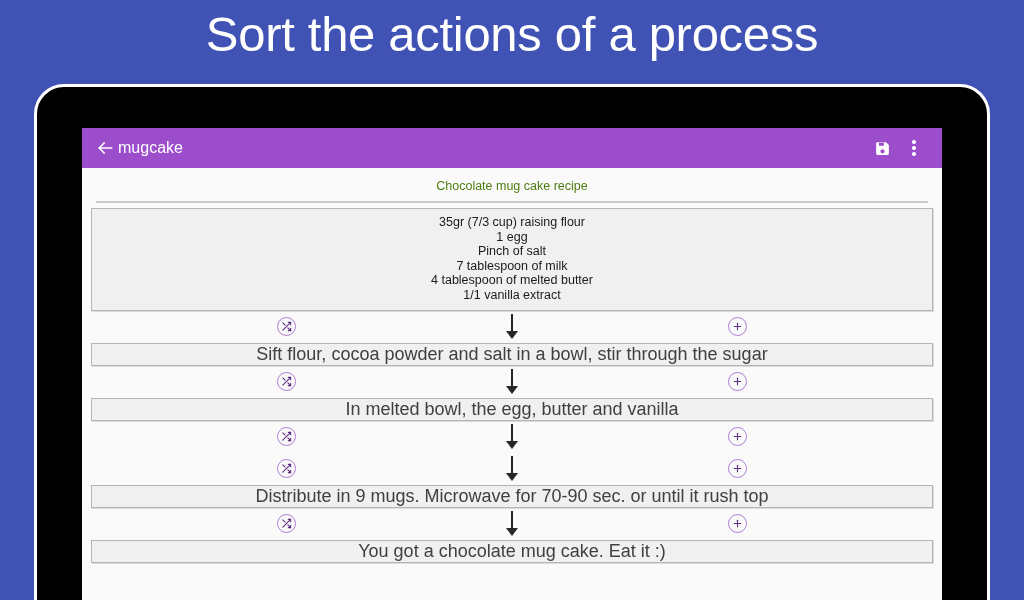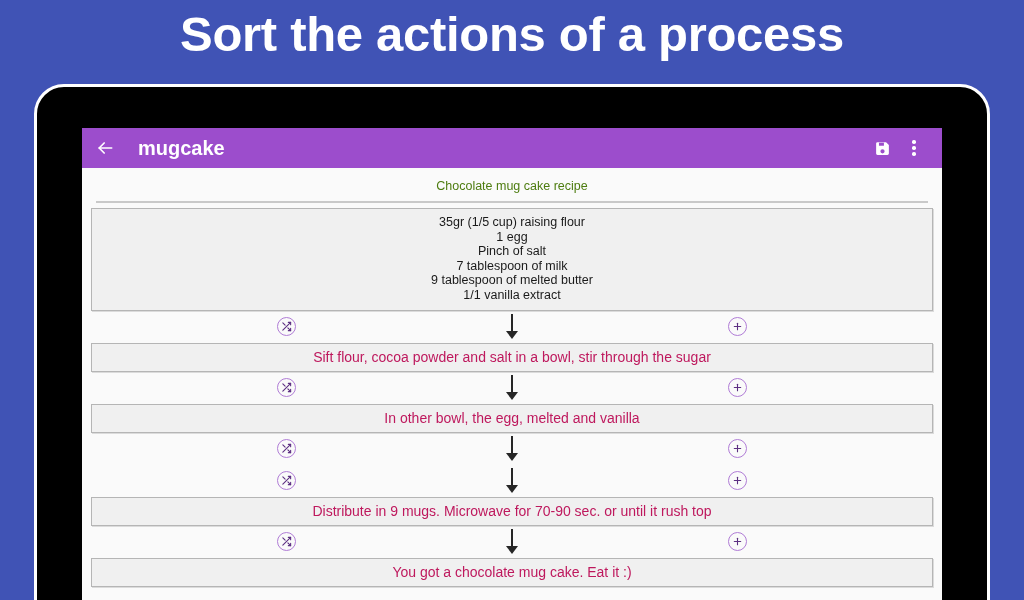--- a/index.html
+++ b/index.html
@@ -18,21 +18,21 @@
     position: absolute;
     top: 0;
     left: 0;
     width: 1024px;
     height: 68px;
     display: flex;
     align-items: center;
     justify-content: center;
     color: #ffffff;
     font-size: 49px;
-    font-weight: 700;
+    font-weight: 400;
     letter-spacing: -0.3px;
     white-space: nowrap;
   }
 
   
   .device {
     position: absolute;
     left: 34px;
     top: 84px;
     width: 956px;
@@ -62,25 +62,23 @@
     padding: 0 14px 0 10px;
     position: relative;
   }
   .appbar-back {
     width: 26px; height: 26px;
     display: flex; align-items: center; justify-content: center;
     flex: 0 0 auto;
   }
   .appbar-title {
     color: #ffffff;
-    font-size: 20px;
-    margin-left: 20px;
+    font-size: 16px;
     flex: 1 1 auto;
     white-space: nowrap;
-    font-weight: bold;
   }
   .appbar-action {
     width: 28px; height: 28px;
     display: flex; align-items: center; justify-content: center;
     flex: 0 0 auto;
     margin-left: 4px;
   }
   .dot-menu { display: flex; flex-direction: column; gap: 2.5px; align-items: center; }
   .dot-menu i { width: 3.5px; height: 3.5px; border-radius: 50%; background: #fff; display: block; }
 
@@ -161,26 +159,26 @@
   .arrow-down .shaft { width: 2px; height: 18px; background: #262626; }
   .arrow-down .head {
     width: 0; height: 0;
     border-left: 6px solid transparent;
     border-right: 6px solid transparent;
     border-top: 8px solid #262626;
     margin-top: -1px;
   }
 
   .step {
-    height: 29px;
+    height: 23px;
     display: flex;
     align-items: center;
     justify-content: center;
-    font-size: 14px;
-    color: #be185d;
+    font-size: 18px;
+    color: #404040;
   }
 </style>
 </head>
 <body>
 
 <div class="headline">Sort the actions of a process</div>
 
 <div class="device">
   <div class="device-screen">
 
@@ -205,25 +203,25 @@
         </span>
       </div>
     </div>
 
     <div class="content">
 
       <div class="recipe-title">Chocolate mug cake recipe</div>
       <div class="divider"></div>
 
       <div class="box ingredients">
-        <div>35gr (1/5 cup) raising flour</div>
+        <div>35gr (7/3 cup) raising flour</div>
         <div>1 egg</div>
         <div>Pinch of salt</div>
         <div>7 tablespoon of milk</div>
-        <div>9 tablespoon of melted butter</div>
+        <div>4 tablespoon of melted butter</div>
         <div>1/1 vanilla extract</div>
       </div>
 
       <div class="connector">
         <div class="conn-left">
           <span class="circle-btn">
             <svg width="11" height="11" viewBox="0 0 24 24" fill="none" stroke="#5c2f82" stroke-width="2.4" stroke-linecap="round" stroke-linejoin="round">
               <polyline points="16 3 21 3 21 8"></polyline>
                 <line x1="4" y1="20" x2="21" y2="3"></line>
               <polyline points="21 16 21 21 16 21"></polyline>
@@ -267,21 +265,21 @@
         <div class="conn-right">
           <span class="circle-btn">
             <svg width="11" height="11" viewBox="0 0 24 24" fill="none" stroke="#5c2f82" stroke-width="2.4" stroke-linecap="round">
               <line x1="12" y1="5" x2="12" y2="19"></line>
                 <line x1="5" y1="12" x2="19" y2="12"></line>
             </svg>
           </span>
         </div>
       </div>
 
-      <div class="box step">In other bowl, the egg, melted and vanilla</div>
+      <div class="box step">In melted bowl, the egg, butter and vanilla</div>
 
       <div class="connector">
         <div class="conn-left">
           <span class="circle-btn">
             <svg width="11" height="11" viewBox="0 0 24 24" fill="none" stroke="#5c2f82" stroke-width="2.4" stroke-linecap="round" stroke-linejoin="round">
               <polyline points="16 3 21 3 21 8"></polyline>
                 <line x1="4" y1="20" x2="21" y2="3"></line>
               <polyline points="21 16 21 21 16 21"></polyline>
                 <line x1="15" y1="15" x2="21" y2="21"></line>
               <line x1="4" y1="4" x2="9" y2="9"></line>

